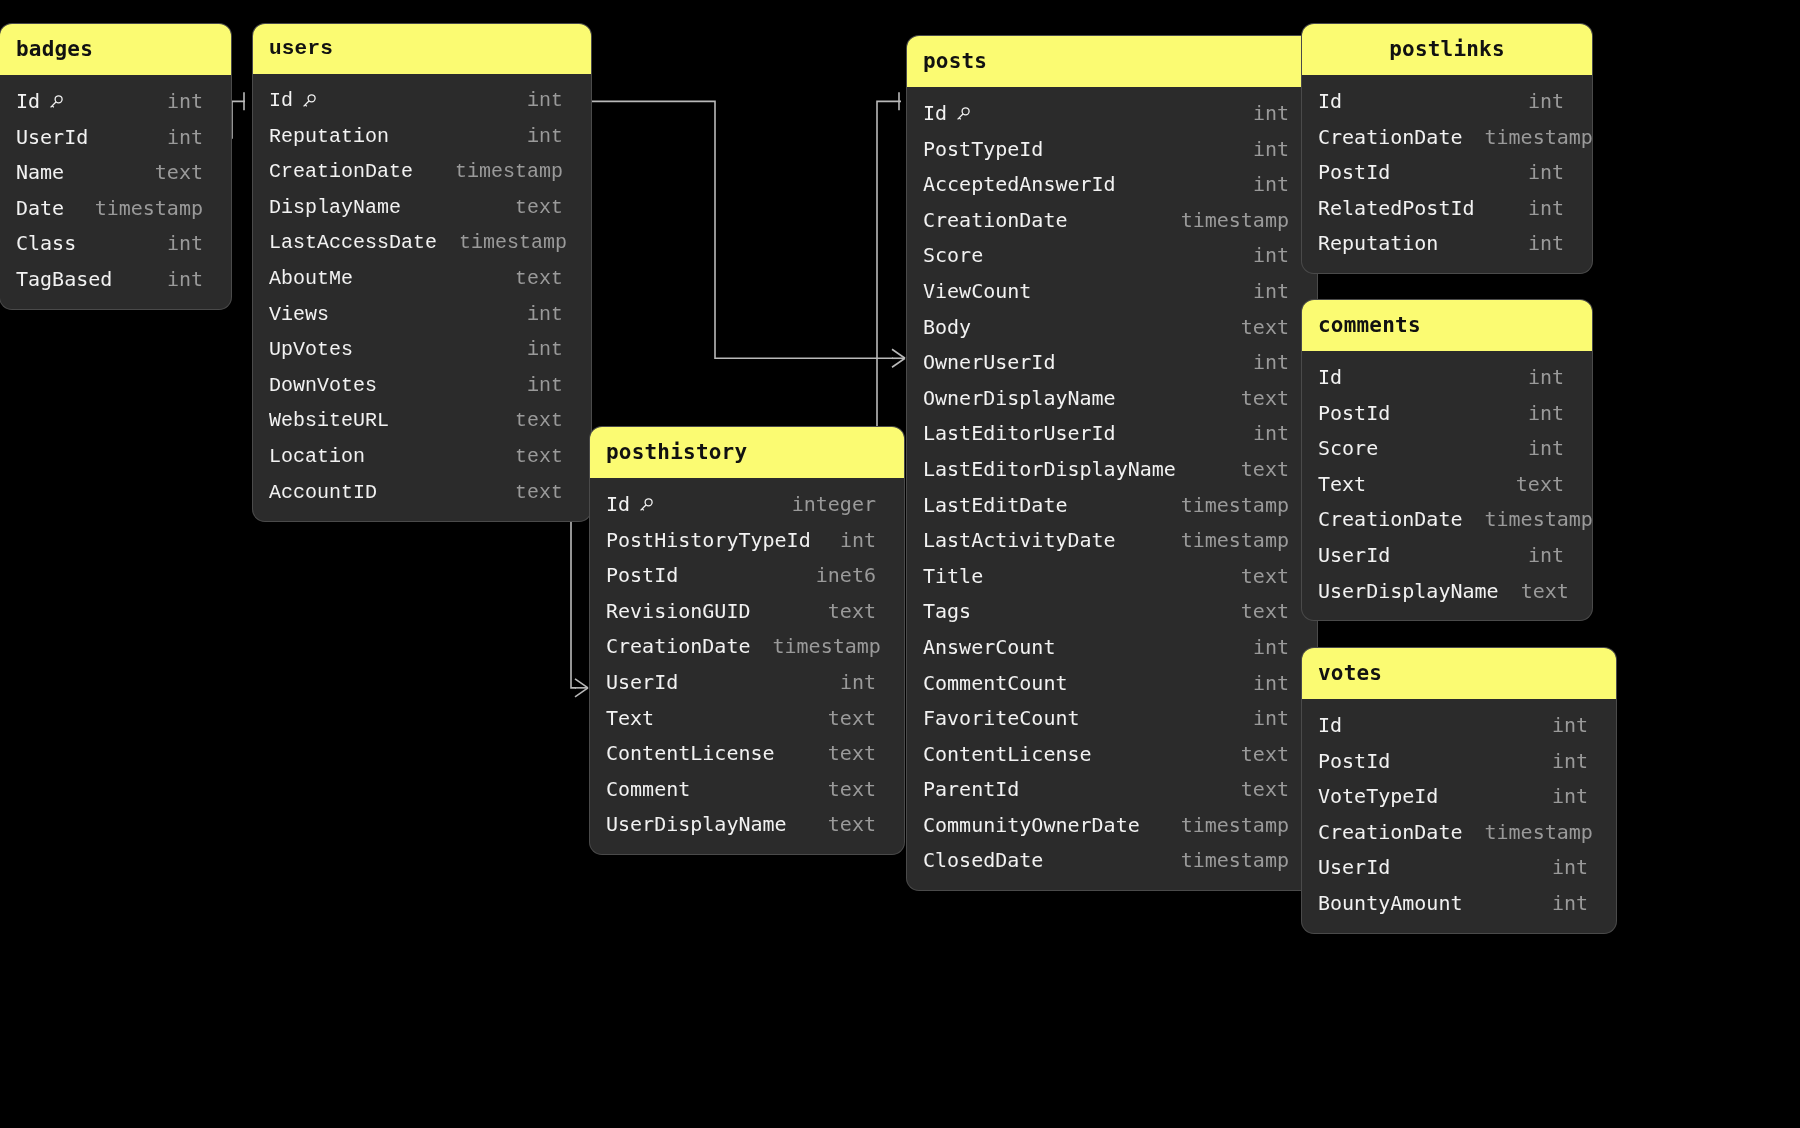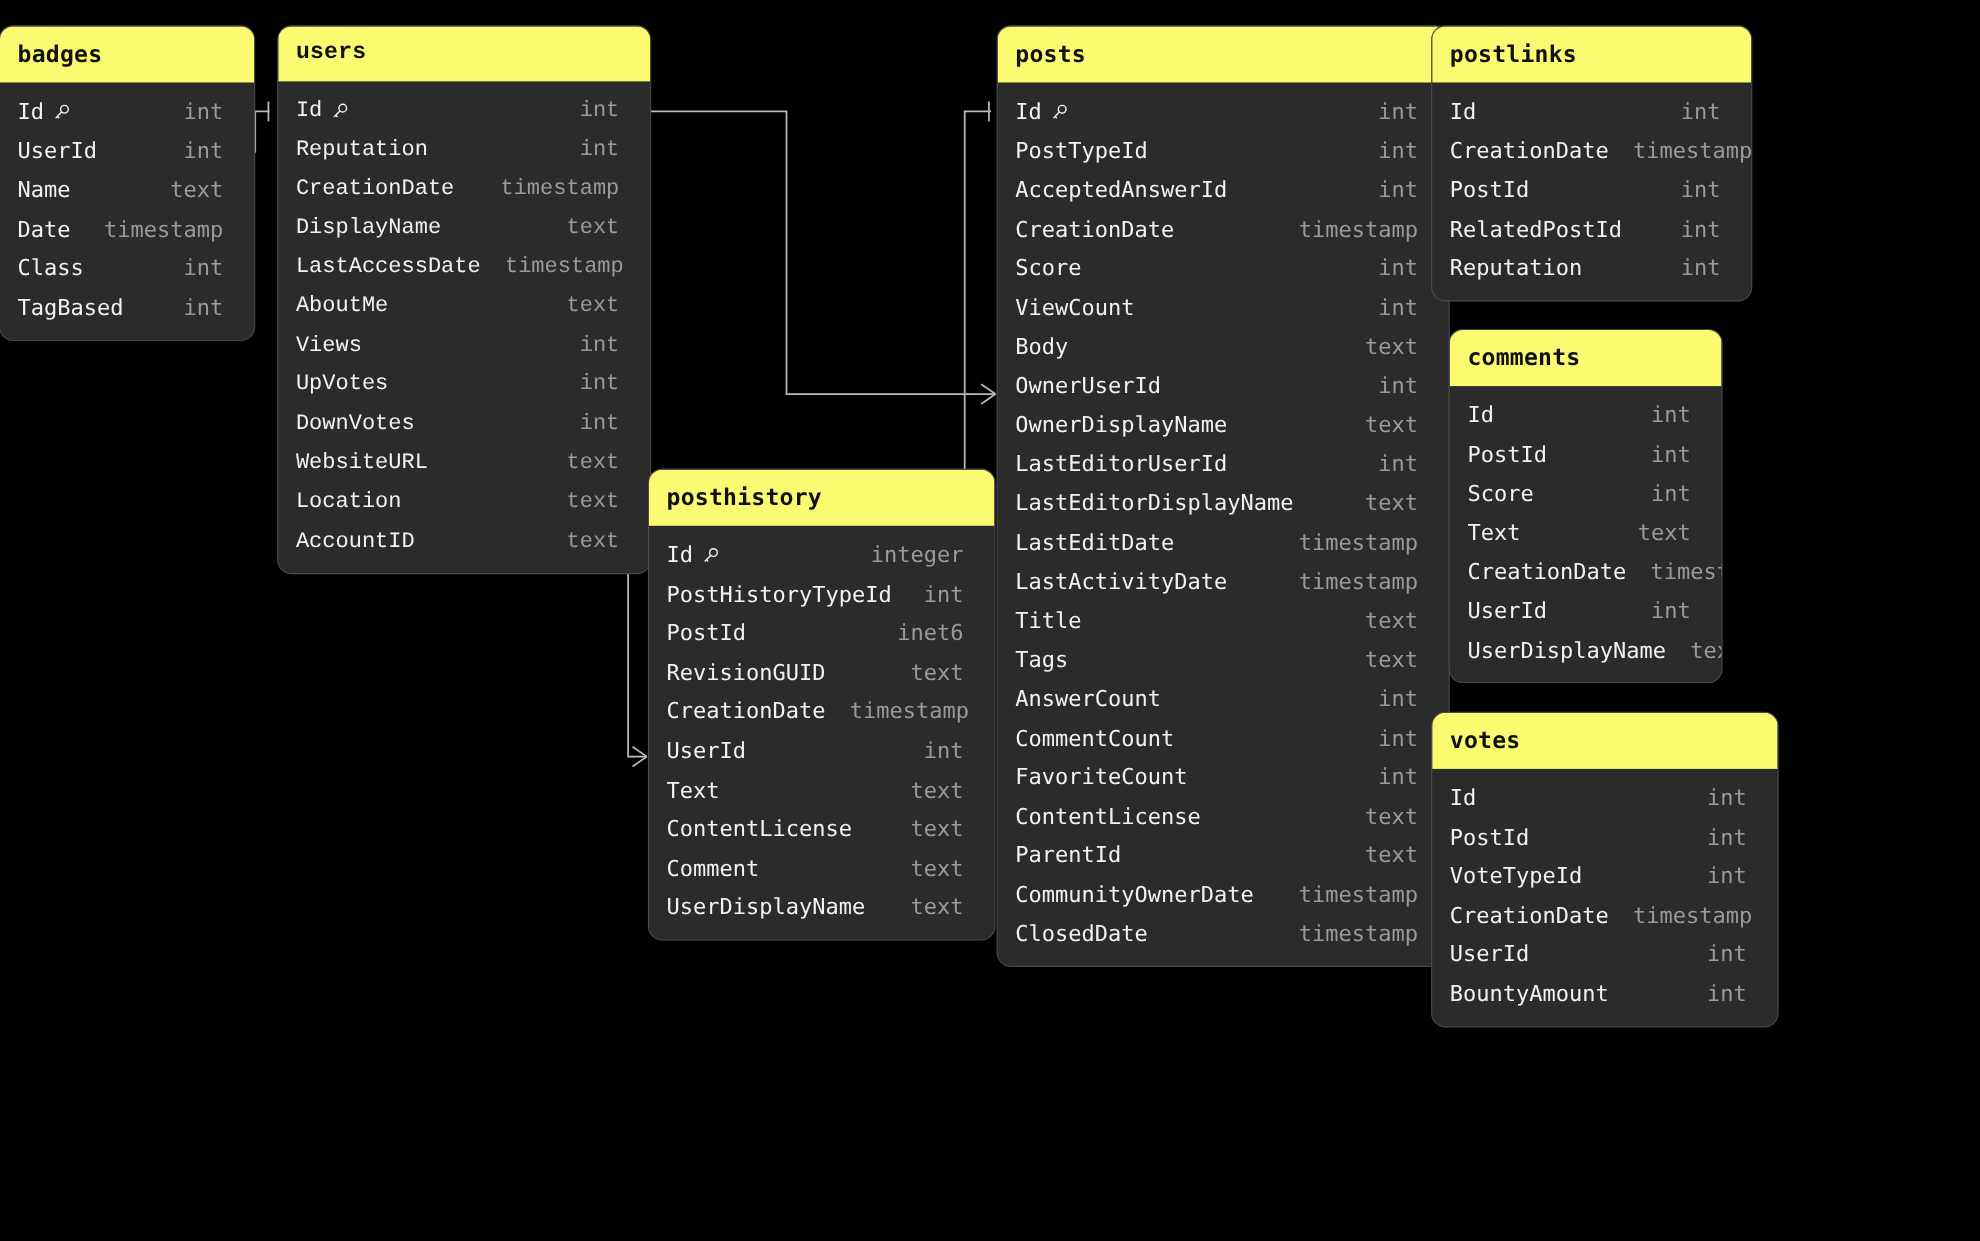--- a/index.html
+++ b/index.html
@@ -256,21 +256,21 @@
             <div class="ftype">text</div>
           </div>
           <div class="field">
             <div class="fname">
               <span>UserDisplayName</span>
             </div>
             <div class="ftype">text</div>
           </div>
         </div>
       </div>
-      <div class="table-card" style="left: 907px; top: 24px; width: 410px;">
+      <div class="table-card" style="left: 907px; top: 36px; width: 410px;">
         <div class="table-header">posts</div>
         <div class="fields">
           <div class="field">
             <div class="fname">
               <span>Id</span>
               <span class="pk-icon">
                 <svg viewBox="0 0 16 16" width="16" height="16" fill="none" stroke="#f2f2f2" stroke-width="1.3">
                   <circle cx="10.6" cy="5.3" r="3.5"></circle>
                   <path d="M8.2 7.7 L2.6 13.4"></path>
                   <path d="M4.2 11.8 L5.8 13.4"></path>
@@ -400,21 +400,21 @@
             <div class="ftype">timestamp</div>
           </div>
           <div class="field">
             <div class="fname">
               <span>ClosedDate</span>
             </div>
             <div class="ftype">timestamp</div>
           </div>
         </div>
       </div>
-      <div class="table-card" style="left: 1302px; top: 24px; width: 290px;">
+      <div class="table-card" style="left: 1302px; top: 24px; width: 290px; text-align: center;">
         <div class="table-header">postlinks</div>
         <div class="fields">
           <div class="field">
             <div class="fname">
               <span>Id</span>
             </div>
             <div class="ftype">int</div>
           </div>
           <div class="field">
             <div class="fname">
@@ -435,21 +435,21 @@
             <div class="ftype">int</div>
           </div>
           <div class="field">
             <div class="fname">
               <span>Reputation</span>
             </div>
             <div class="ftype">int</div>
           </div>
         </div>
       </div>
-      <div class="table-card" style="left: 1302px; top: 300px; width: 247px; margin-left: 16px;">
+      <div class="table-card" style="left: 1302px; top: 300px; width: 290px;">
         <div class="table-header">comments</div>
         <div class="fields">
           <div class="field">
             <div class="fname">
               <span>Id</span>
             </div>
             <div class="ftype">int</div>
           </div>
           <div class="field">
             <div class="fname">

